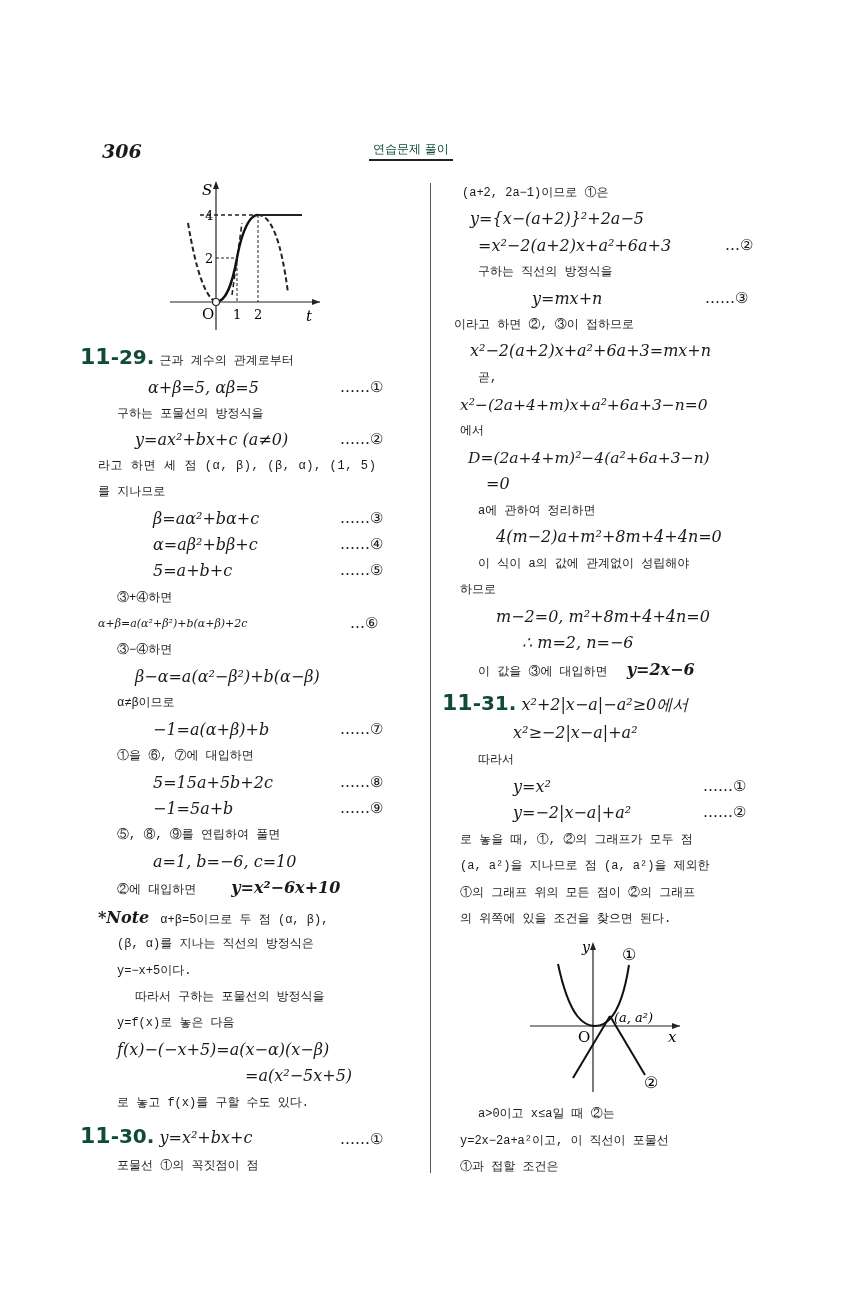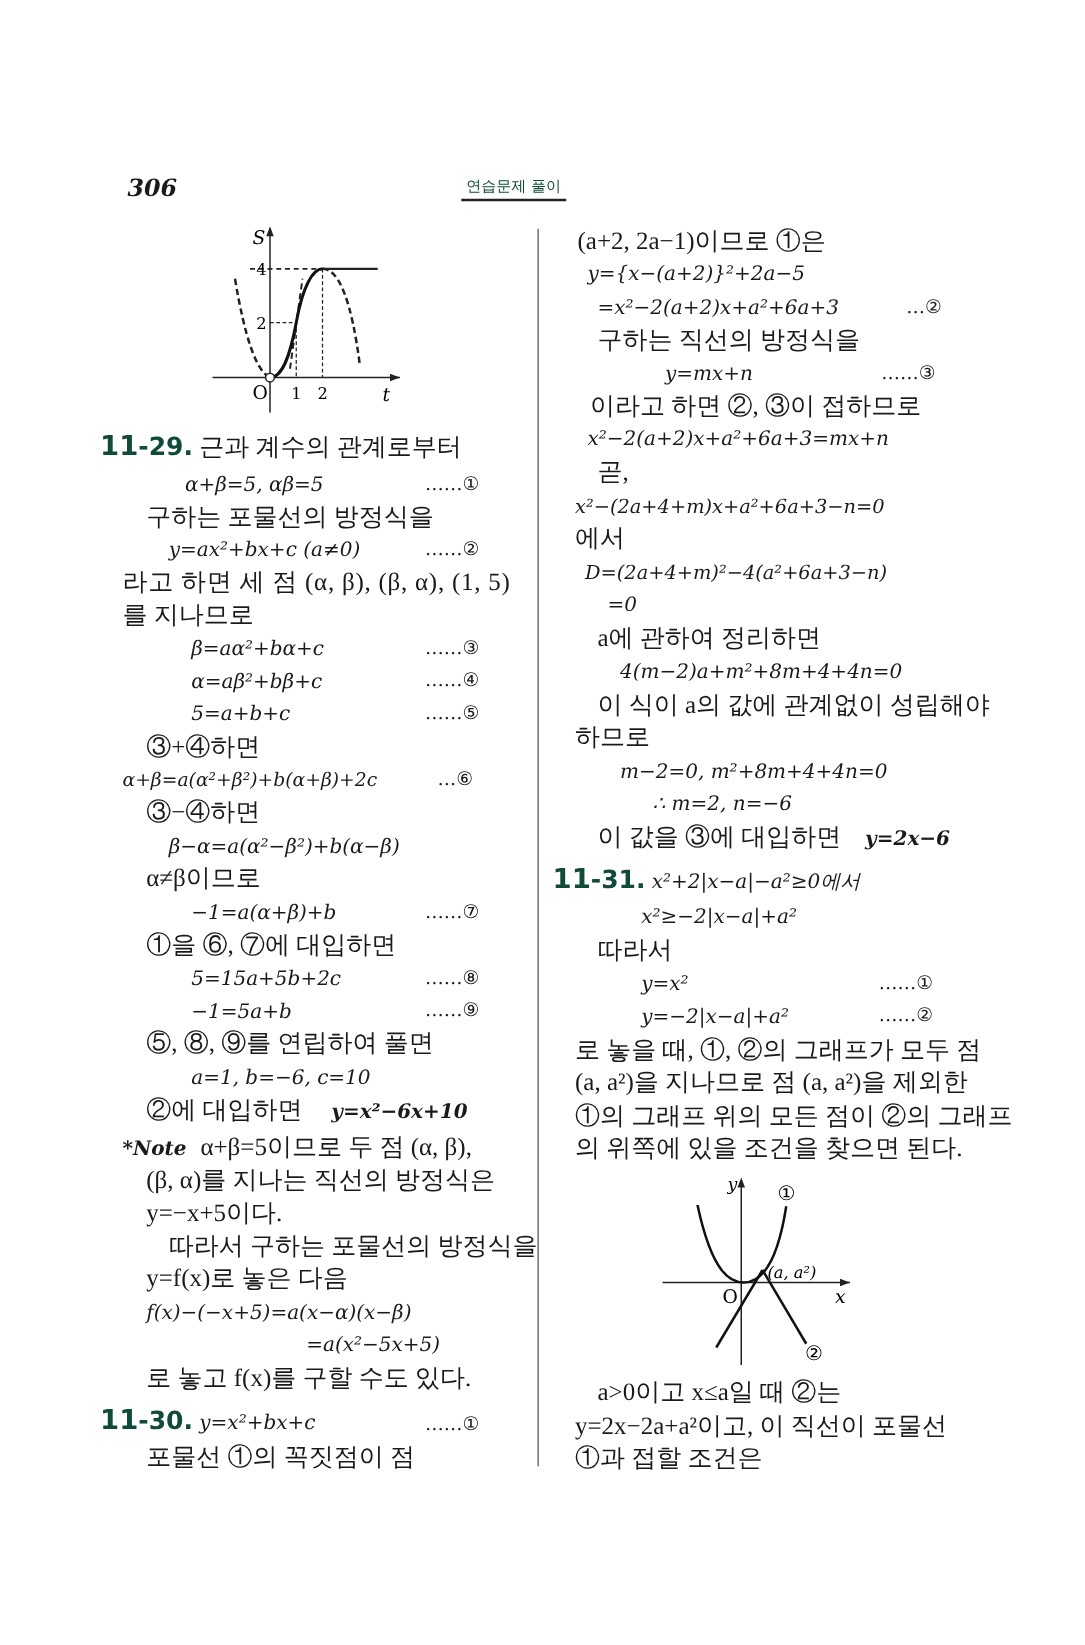--- a/index.html
+++ b/index.html
@@ -5,21 +5,21 @@
   html,body{margin:0;padding:0;background:#fff;}
   body{width:868px;height:1316px;position:relative;overflow:hidden;
        font-family:"DejaVu Serif","Liberation Serif",serif;color:#1a1a1a;}
   .page-num{position:absolute;left:102px;top:140px;font-family:"DejaVu Serif",serif;
        font-weight:bold;font-style:italic;font-size:19px;}
   .running-head{position:absolute;left:369px;top:141px;font-family:"DejaVu Sans",sans-serif;
        font-size:12px;color:#0f4a3a;border-bottom:2px solid #222;padding:0 4px 1px 4px;}
   .divider{position:absolute;left:430px;top:183px;width:1px;height:990px;background:#555;}
   .col{position:absolute;top:0;}
   .ln{position:absolute;white-space:nowrap;font-size:16px;line-height:20px;}
-  .k{font-family:Liberation Serif, serif;font-size:20px;}
+  .k{font-family:Liberation Mono, monospace;font-size:12px;}
   .m{font-family:"DejaVu Serif",serif;font-style:italic;}
   .b{font-weight:bold;}
   .tag{position:absolute;white-space:nowrap;font-size:15px;font-family:"DejaVu Serif",serif;}
   .prob{font-family:"DejaVu Sans",sans-serif;font-weight:bold;color:#0f4a3a;}
   .prob .big{font-size:22px;}
   .prob .sm{font-size:20px;}
   svg text{font-family:"DejaVu Serif",serif;}
 </style>
 </head>
 <body>
@@ -80,37 +80,37 @@
   <div class="tag" style="left:340px;top:430px">……②</div>
   <div class="ln k" style="left:98px;top:456px;letter-spacing:0.6px">라고 하면 세 점 (α, β), (β, α), (1, 5)</div>
   <div class="ln k" style="left:98px;top:482px">를 지나므로</div>
   <div class="ln m" style="left:153px;top:509px">β=aα²+bα+c</div>
   <div class="tag" style="left:340px;top:509px">……③</div>
   <div class="ln m" style="left:153px;top:535px">α=aβ²+bβ+c</div>
   <div class="tag" style="left:340px;top:535px">……④</div>
   <div class="ln m" style="left:153px;top:561px">5=a+b+c</div>
   <div class="tag" style="left:340px;top:561px">……⑤</div>
   <div class="ln k" style="left:117px;top:588px">③+④하면</div>
-  <div class="ln m" style="left:98px;top:614px;font-size:15px">α+β=a(α²+β²)+b(α+β)+2c</div>
+  <div class="ln m" style="left:98px;top:614px;font-size:11px">α+β=a(α²+β²)+b(α+β)+2c</div>
   <div class="tag" style="left:350px;top:614px">…⑥</div>
   <div class="ln k" style="left:117px;top:640px">③−④하면</div>
   <div class="ln m" style="left:135px;top:667px">β−α=a(α²−β²)+b(α−β)</div>
   <div class="ln k" style="left:117px;top:693px">α≠β이므로</div>
   <div class="ln m" style="left:153px;top:720px">−1=a(α+β)+b</div>
   <div class="tag" style="left:340px;top:720px">……⑦</div>
   <div class="ln k" style="left:117px;top:746px">①을 ⑥, ⑦에 대입하면</div>
   <div class="ln m" style="left:153px;top:773px">5=15a+5b+2c</div>
   <div class="tag" style="left:340px;top:773px">……⑧</div>
   <div class="ln m" style="left:153px;top:799px">−1=5a+b</div>
   <div class="tag" style="left:340px;top:799px">……⑨</div>
   <div class="ln k" style="left:117px;top:825px">⑤, ⑧, ⑨를 연립하여 풀면</div>
   <div class="ln m" style="left:153px;top:852px">a=1, b=−6, c=10</div>
   <div class="ln" style="left:117px;top:878px">
     <span class="k">②에 대입하면</span>
-    <span class="m b" style="margin-left:18px">y=x²−6x+10</span>
+    <span class="m b" style="margin-left:30px">y=x²−6x+10</span>
   </div>
   <div class="ln" style="left:98px;top:908px">
     <span class="m b">*Note</span>
     <span class="k" style="margin-left:6px">α+β=5이므로 두 점 (α, β),</span>
   </div>
   <div class="ln k" style="left:117px;top:934px">(β, α)를 지나는 직선의 방정식은</div>
   <div class="ln k" style="left:117px;top:961px">y=−x+5이다.</div>
   <div class="ln k" style="left:135px;top:987px">따라서 구하는 포물선의 방정식을</div>
   <div class="ln k" style="left:117px;top:1013px">y=f(x)로 놓은 다음</div>
   <div class="ln m" style="left:117px;top:1040px">f(x)−(−x+5)=a(x−α)(x−β)</div>
@@ -125,21 +125,21 @@
 </div>
 
 <div class="col">
   <div class="ln k" style="left:462px;top:183px">(a+2, 2a−1)이므로 ①은</div>
   <div class="ln m" style="left:470px;top:209px">y={x−(a+2)}²+2a−5</div>
   <div class="ln m" style="left:478px;top:236px">=x²−2(a+2)x+a²+6a+3</div>
   <div class="tag" style="left:725px;top:236px">…②</div>
   <div class="ln k" style="left:478px;top:262px">구하는 직선의 방정식을</div>
   <div class="ln m" style="left:532px;top:289px">y=mx+n</div>
   <div class="tag" style="left:705px;top:289px">……③</div>
-  <div class="ln k" style="left:472px;top:315px">이라고 하면 ②, ③이 접하므로</div>
+  <div class="ln k" style="left:454px;top:315px">이라고 하면 ②, ③이 접하므로</div>
   <div class="ln m" style="left:470px;top:341px">x²−2(a+2)x+a²+6a+3=mx+n</div>
   <div class="ln k" style="left:478px;top:368px">곧,</div>
   <div class="ln m" style="left:460px;top:395px;font-size:15.5px">x²−(2a+4+m)x+a²+6a+3−n=0</div>
   <div class="ln k" style="left:460px;top:421px">에서</div>
   <div class="ln m" style="left:468px;top:448px;font-size:15.5px">D=(2a+4+m)²−4(a²+6a+3−n)</div>
   <div class="ln m" style="left:486px;top:474px">=0</div>
   <div class="ln k" style="left:478px;top:501px">a에 관하여 정리하면</div>
   <div class="ln m" style="left:496px;top:527px">4(m−2)a+m²+8m+4+4n=0</div>
   <div class="ln k" style="left:478px;top:554px">이 식이 a의 값에 관계없이 성립해야</div>
   <div class="ln k" style="left:460px;top:580px">하므로</div>

